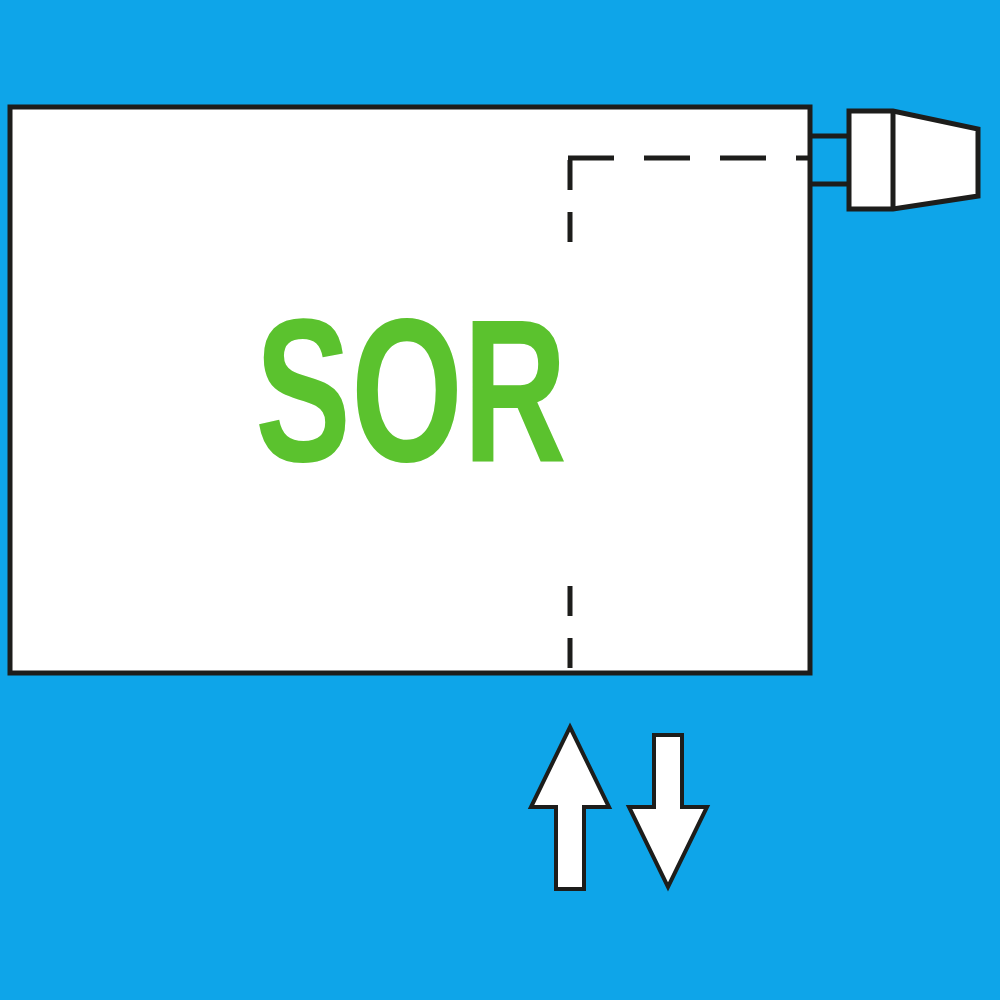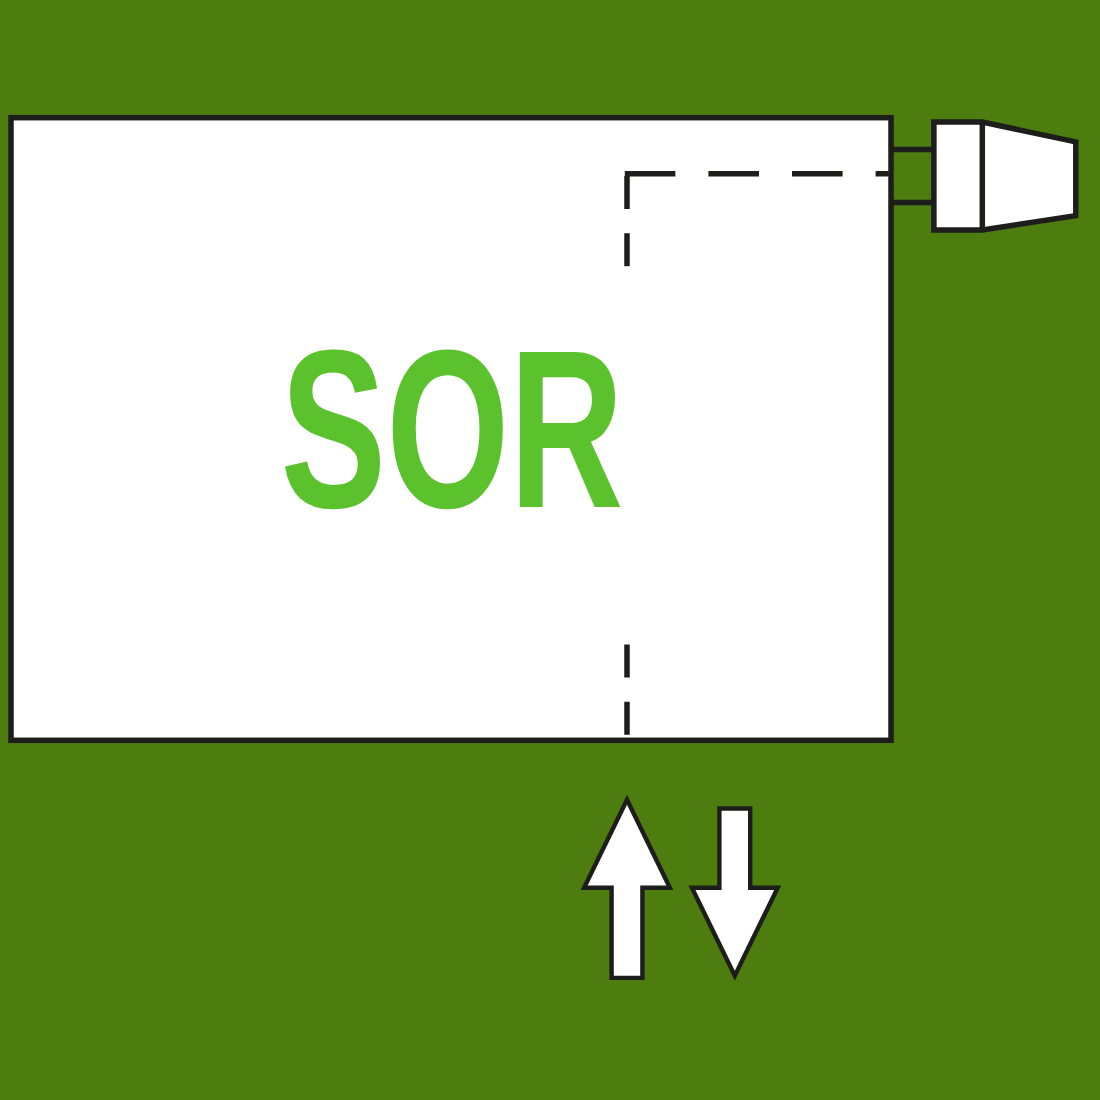--- a/index.html
+++ b/index.html
@@ -5,21 +5,21 @@
   html, body {
     margin: 0;
     padding: 0;
     background: #ffffff;
     font-family: "Liberation Sans", sans-serif;
   }
   .stage {
     position: relative;
     width: 1000px;
     height: 1000px;
-    background: #4d7c0f;
+    background: #0ea5e9;
     overflow: hidden;
   }
   .stage svg {
     display: block;
     width: 100%;
     height: 100%;
   }
 </style>
 </head>
 <body>

